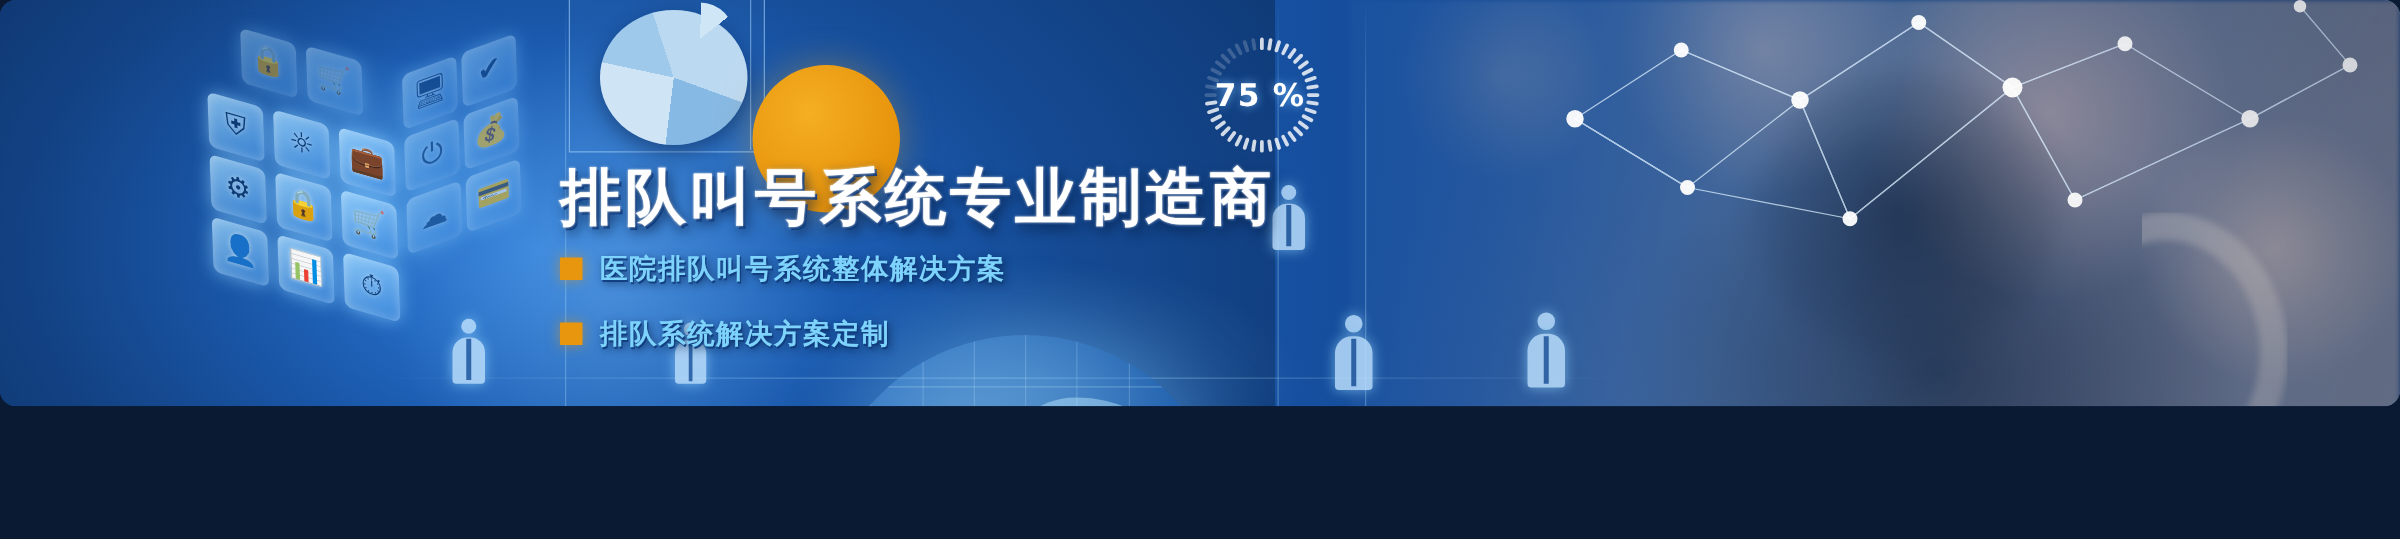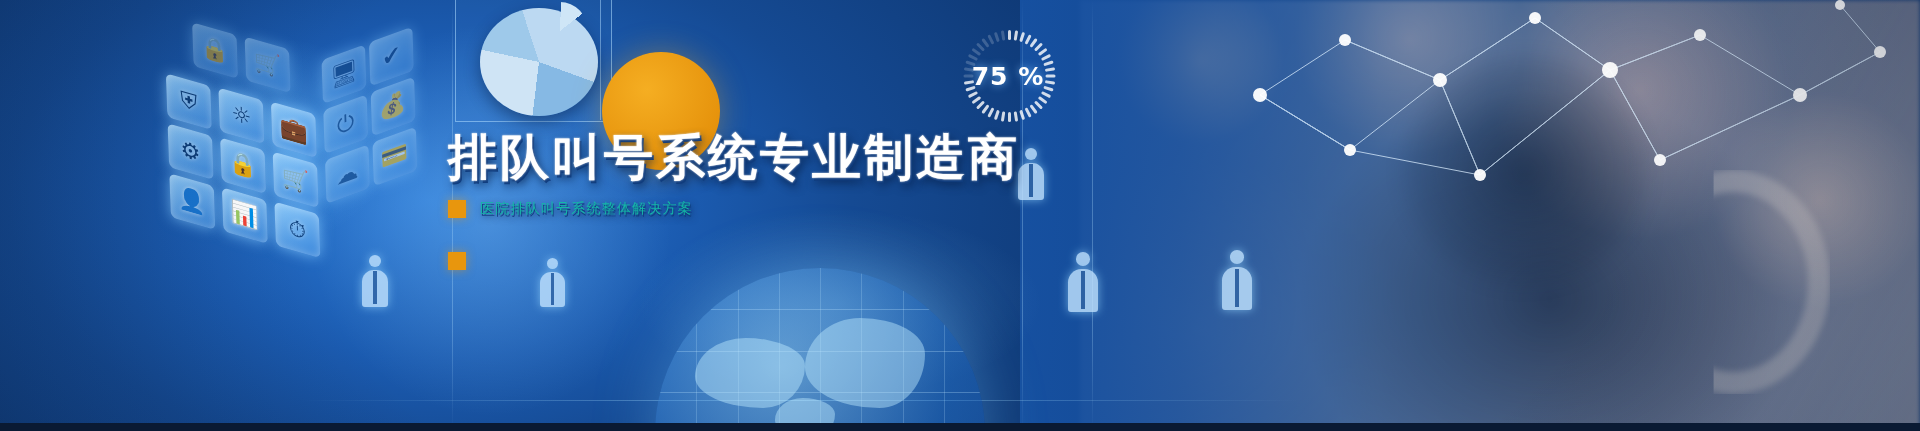--- a/index.html
+++ b/index.html
@@ -1,22 +1,23 @@
 <!DOCTYPE html>
 <html><head>
 <meta charset="utf-8">
 <style>
   html,body{margin:0;padding:0;background:#0a1a33;}
   body{font-family:"DejaVu Sans","Liberation Sans",sans-serif;}
 
   .banner{
     position:relative;
-    width:1920px;height:423px;
+    width:1920px;height:325px;
     overflow:hidden;
     background:#123b78;
+    border-radius:13px;
   }
 
   
   .bg-base{
     position:absolute;inset:0;
     background:
       radial-gradient(ellipse 680px 420px at 430px 200px, #2b7ad6 0%, #1b5bb0 38%, #154a93 62%, #0f3a77 100%),
       linear-gradient(100deg,#0e3b7d 0%,#15529f 22%,#1d67bb 44%,#2a7ad0 58%,#3f86c9 72%,#6f8fb5 84%,#9a9aa8 100%);
   }
   
@@ -176,21 +177,21 @@
     display:flex;align-items:center;gap:14px;
     white-space:nowrap;
   }
   .bullet .sq{
     width:18px;height:18px;flex:0 0 18px;
     background:#e8960d;
     box-shadow:0 0 10px rgba(232,150,13,.5);
   }
   .bullet .txt{
     font-family:"DejaVu Sans","Liberation Sans",sans-serif;
-    font-size:14px;font-weight:normal;color:#14b8a6;letter-spacing:1.2px;
+    font-size:22px;font-weight:bold;color:#7dd3fc;letter-spacing:1.2px;
     text-shadow:1px 2px 0 rgba(16,60,125,.9), 2px 3px 7px rgba(6,30,70,.8);
   }
   .bullet.col1{left:0;}
   .bullet.col2{left:460px;}
   .bullet.row2{top:0;left:0;}
 </style>
 </head>
 <body>
 
 <div class="banner">
@@ -362,18 +363,19 @@
     <div class="bullets">
       <div class="brow">
         <div class="bullet col1">
           <span class="sq"></span>
           <span class="txt">医院排队叫号系统整体解决方案</span>
         </div>
       </div>
       <div class="brow">
         <div class="bullet row2">
           <span class="sq"></span>
+          <span class="txt">排队系统解决方案定制</span>
         </div>
       </div>
     </div>
   </div>
 
 </div>
 
 </body></html>

